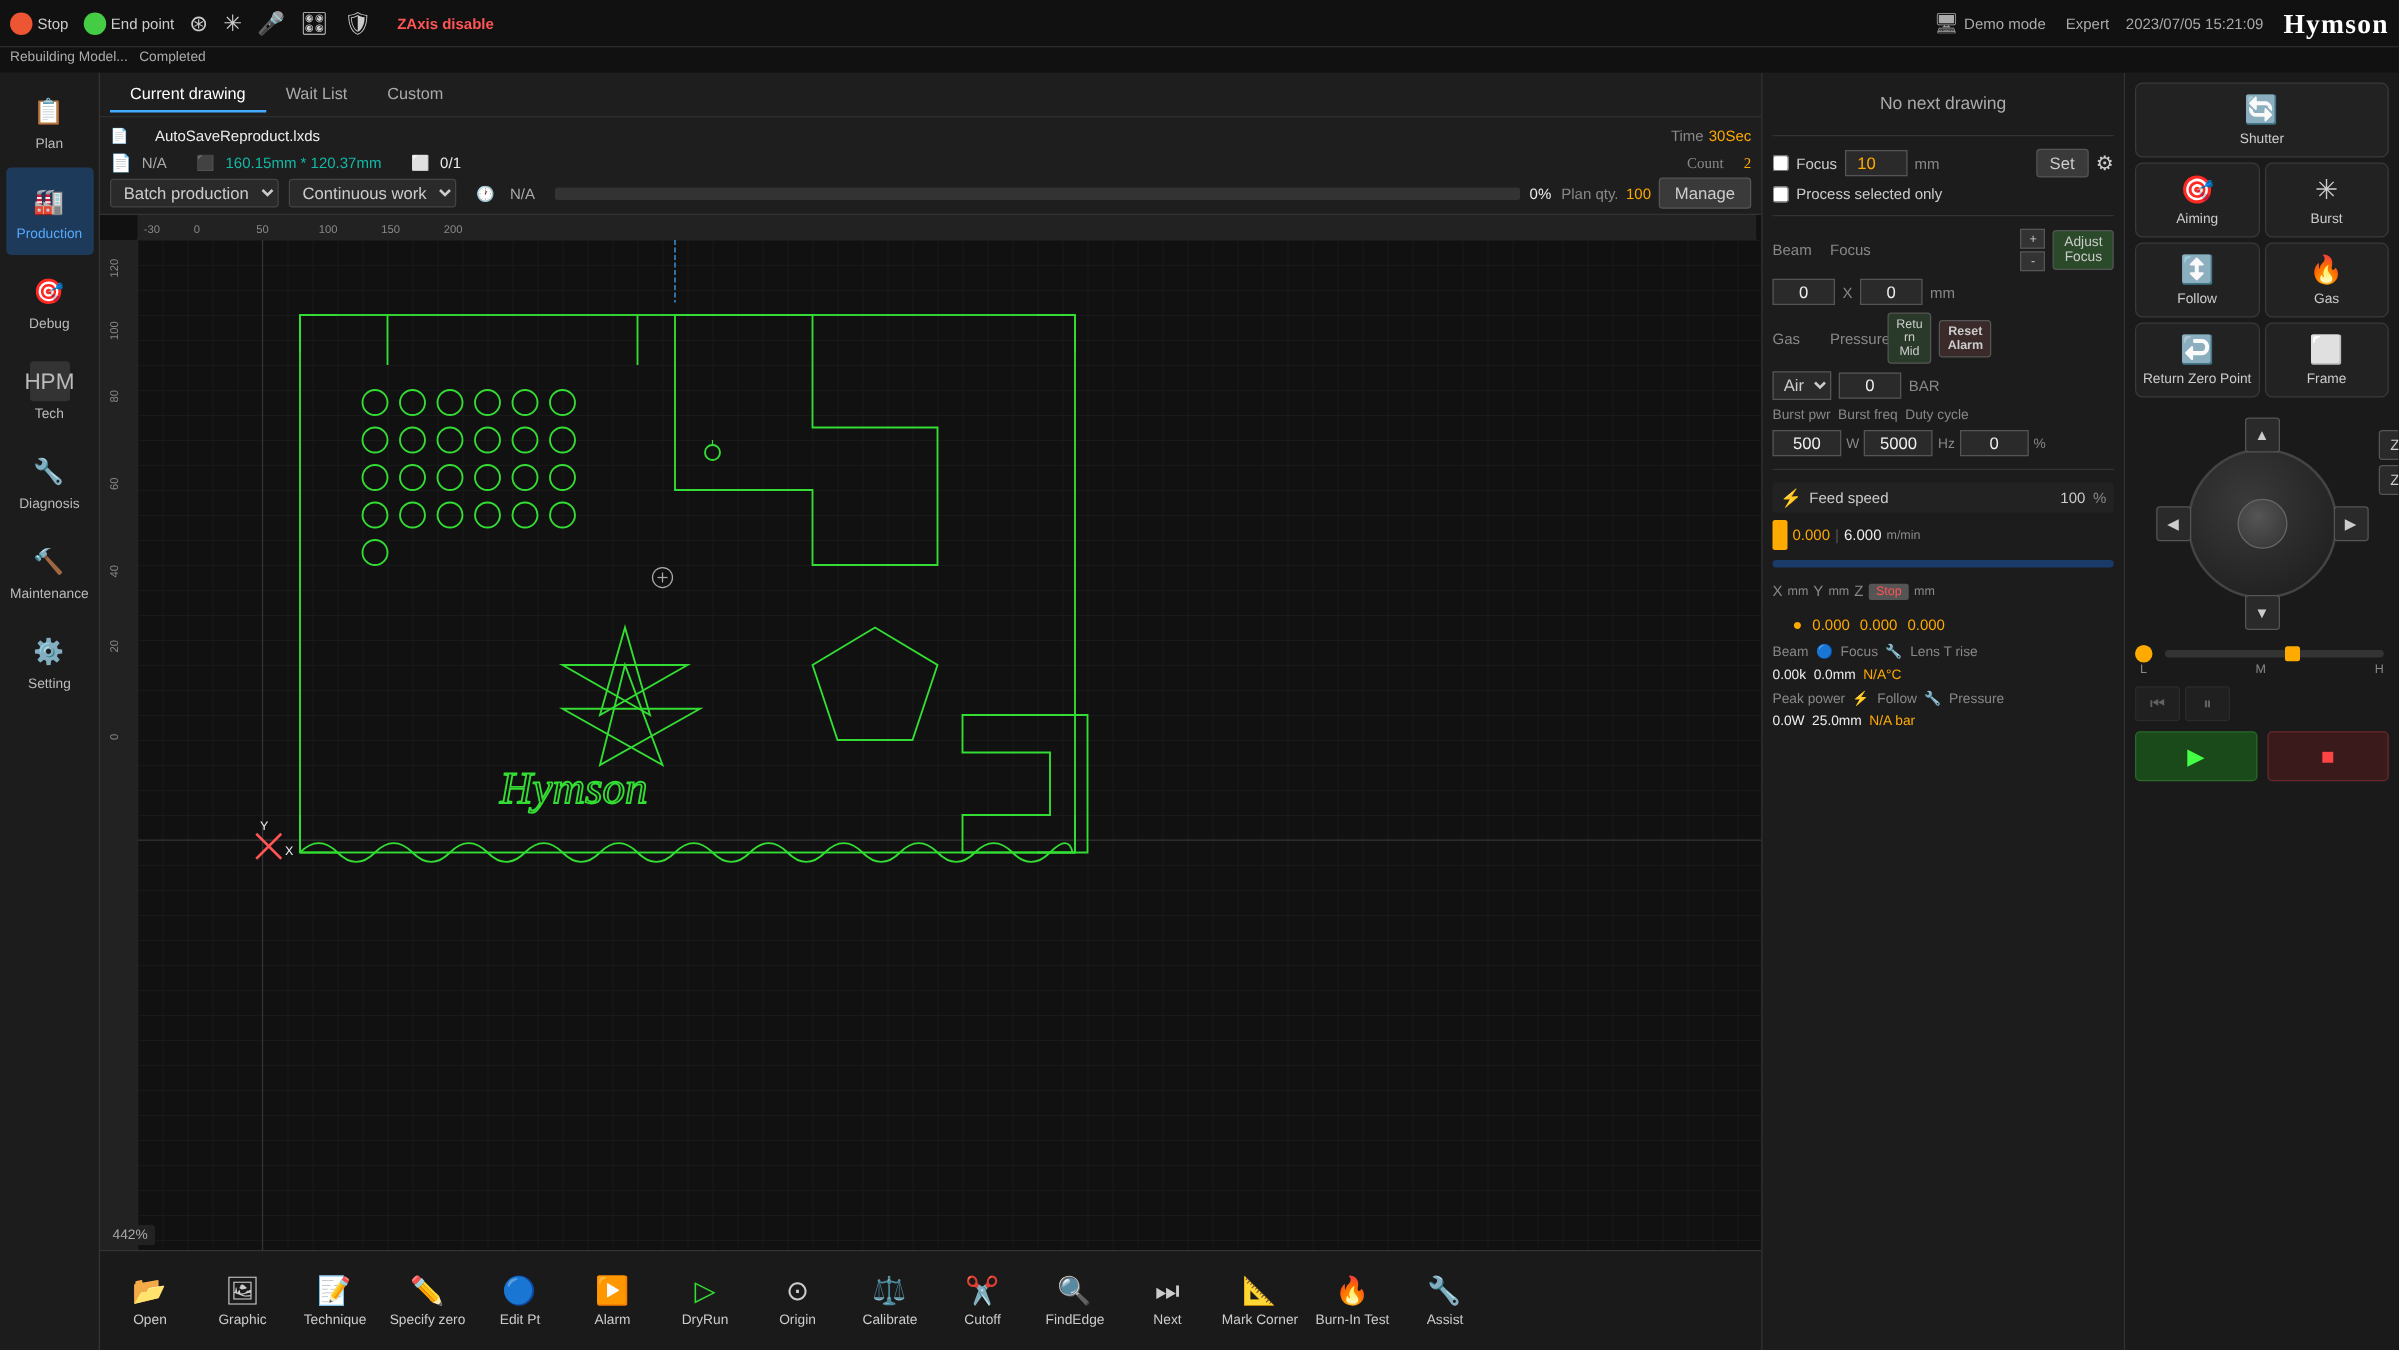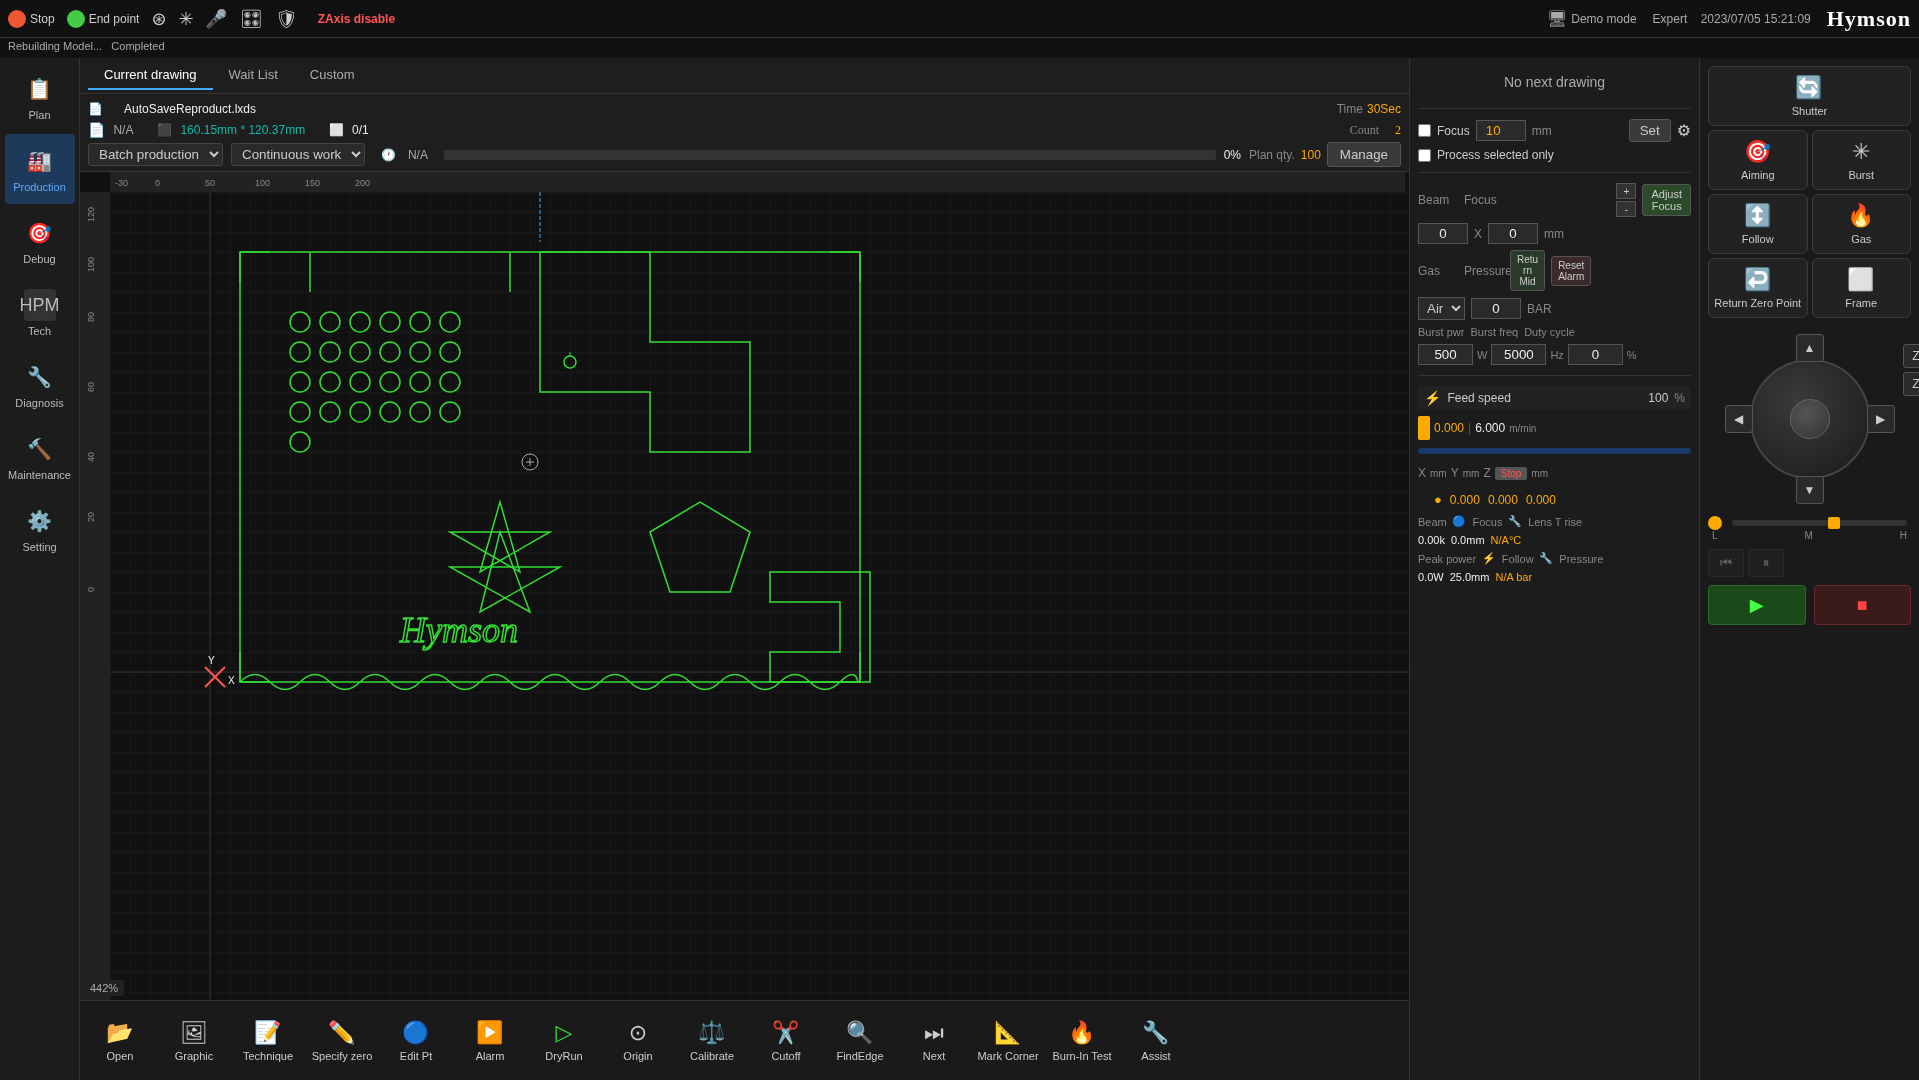--- a/index.html
+++ b/index.html
@@ -57,21 +57,21 @@
     .step-input { background: #2a2a2a; border: 1px solid #555; color: #fa0; width: 50px; text-align: center; padding: 2px; }
     .mm-lbl { color: #888; }
     .set-btn { background: #3a3a3a; border: 1px solid #555; color: #ccc; padding: 3px 10px; border-radius: 3px; cursor: pointer; }
     .bf-label { color: #888; width: 40px; }
     .bf-input { background: #2a2a2a; border: 1px solid #555; color: #eee; width: 50px; text-align: center; padding: 2px; }
     .adjust-btn { background: #2a4a2a; border: 1px solid #555; color: #ccc; padding: 3px 8px; border-radius: 3px; cursor: pointer; font-size: 11px; }
     .pm-btn { background: #333; border: 1px solid #555; color: #ccc; width: 20px; height: 16px; cursor: pointer; font-size: 10px; display: flex; align-items: center; justify-content: center; }
     .gas-select { background: #2a2a2a; border: 1px solid #555; color: #ccc; padding: 2px 4px; }
     .bar-lbl { color: #888; }
     .return-mid { background: #2a3a2a; border: 1px solid #555; color: #ccc; padding: 3px 6px; border-radius: 3px; cursor: pointer; font-size: 10px; }
-    .reset-alarm { background: #3a2a2a; border: 1px solid #555; color: #ccc; padding: 3px 6px; border-radius: 3px; cursor: pointer; font-size: 10px; }
+    .reset-alarm { background: #3a2a2a; border: 1px solid #555; color: #ccc; padding: 3px 6px; border-radius: 3px; cursor: pointer; font-size: 10px; font-weight: bold; }
     .burst-input { background: #2a2a2a; border: 1px solid #555; color: #eee; width: 55px; text-align: center; padding: 2px; }
     .feed-row { display: flex; align-items: center; gap: 6px; background: #222; padding: 4px 6px; border-radius: 3px; }
     .feed-slider-row { display: flex; align-items: center; gap: 4px; }
     .orange-bar { width: 12px; height: 24px; background: #fa0; border-radius: 2px; }
     .speed-val1 { color: #fa0; }
     .speed-sep { color: #555; }
     .stop-btn-sm { background: #555; color: #f55; padding: 1px 6px; border-radius: 2px; font-size: 10px; }
 
     
     .right-side-panel { width: 220px; background: #1a1a1a; border-left: 1px solid #333; display: flex; flex-direction: column; }

